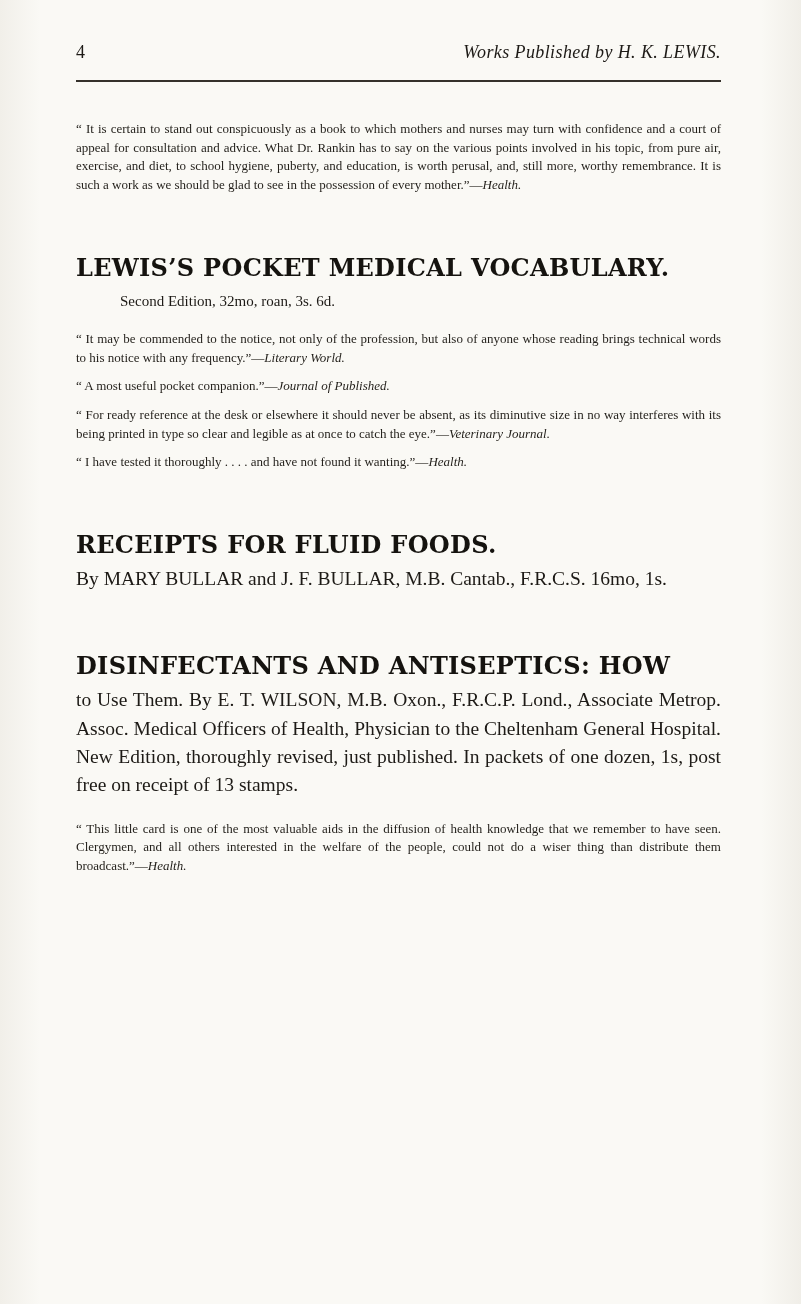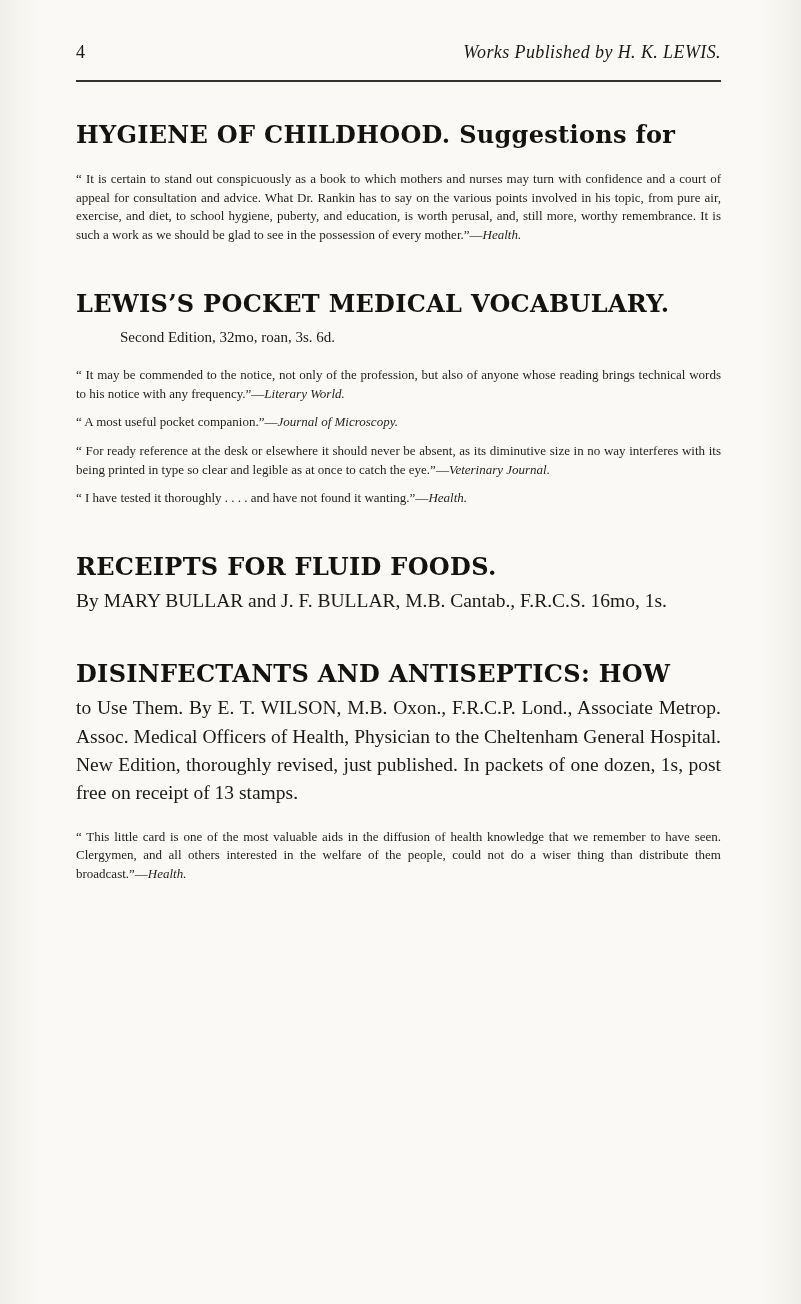--- a/index.html
+++ b/index.html
@@ -39,21 +39,21 @@
     font-size: 18px;
     letter-spacing: 0.4px;
   }
   .head-rule {
     border: 0;
     border-top: 2px solid #35312b;
     margin: 12px 0 0 0;
   }
 
   
-  .entry { margin-top: 44px; }
+  .entry { margin-top: 58px; }
   .entry.first { margin-top: 38px; }
 
   .entry-title {
     margin: 0;
     font-family: "DejaVu Serif", serif;
     font-weight: bold;
     font-size: 24px;
     line-height: 1.25;
     letter-spacing: 0.3px;
     color: #15130f;
@@ -89,29 +89,28 @@
 
 <div class="page">
 
   <header class="running-head">
     <span class="page-num">4</span>
     <span class="head-title">Works Published by H. K. LEWIS.</span>
   </header>
   <hr class="head-rule">
 
   <section class="entry first">
-    <h2 class="entry-title">HYGIENE OF CHILDHOOD. Suggestions for</h2>
     <p class="review"><span class="review-text">“ It is certain to stand out conspicuously as a book to which mothers and nurses may turn with confidence and a court of appeal for consultation and advice. What Dr. Rankin has to say on the various points involved in his topic, from pure air, exercise, and diet, to school hygiene, puberty, and education, is worth perusal, and, still more, worthy remembrance. It is such a work as we should be glad to see in the possession of every mother.”—</span><span class="review-source">Health.</span></p>
   </section>
 
   <section class="entry">
     <h2 class="entry-title">LEWIS’S POCKET MEDICAL VOCABULARY.</h2>
     <p class="edition-line">Second Edition, 32mo, roan, 3s. 6d.</p>
     <p class="review"><span class="review-text">“ It may be commended to the notice, not only of the profession, but also of anyone whose reading brings technical words to his notice with any frequency.”—</span><span class="review-source">Literary World.</span></p>
-    <p class="review"><span class="review-text">“ A most useful pocket companion.”—</span><span class="review-source">Journal of Microscopy.</span></p>
+    <p class="review"><span class="review-text">“ A most useful pocket companion.”—</span><span class="review-source">Journal of Published.</span></p>
     <p class="review"><span class="review-text">“ For ready reference at the desk or elsewhere it should never be absent, as its diminutive size in no way interferes with its being printed in type so clear and legible as at once to catch the eye.”—</span><span class="review-source">Veterinary Journal.</span></p>
     <p class="review"><span class="review-text">“ I have tested it thoroughly . . . . and have not found it wanting.”—</span><span class="review-source">Health.</span></p>
   </section>
 
   <section class="entry">
     <h2 class="entry-title">RECEIPTS FOR FLUID FOODS.</h2>
     <p class="entry-body">By MARY BULLAR and J. F. BULLAR, M.B. Cantab., F.R.C.S. 16mo, 1s.</p>
   </section>
 
   <section class="entry">

